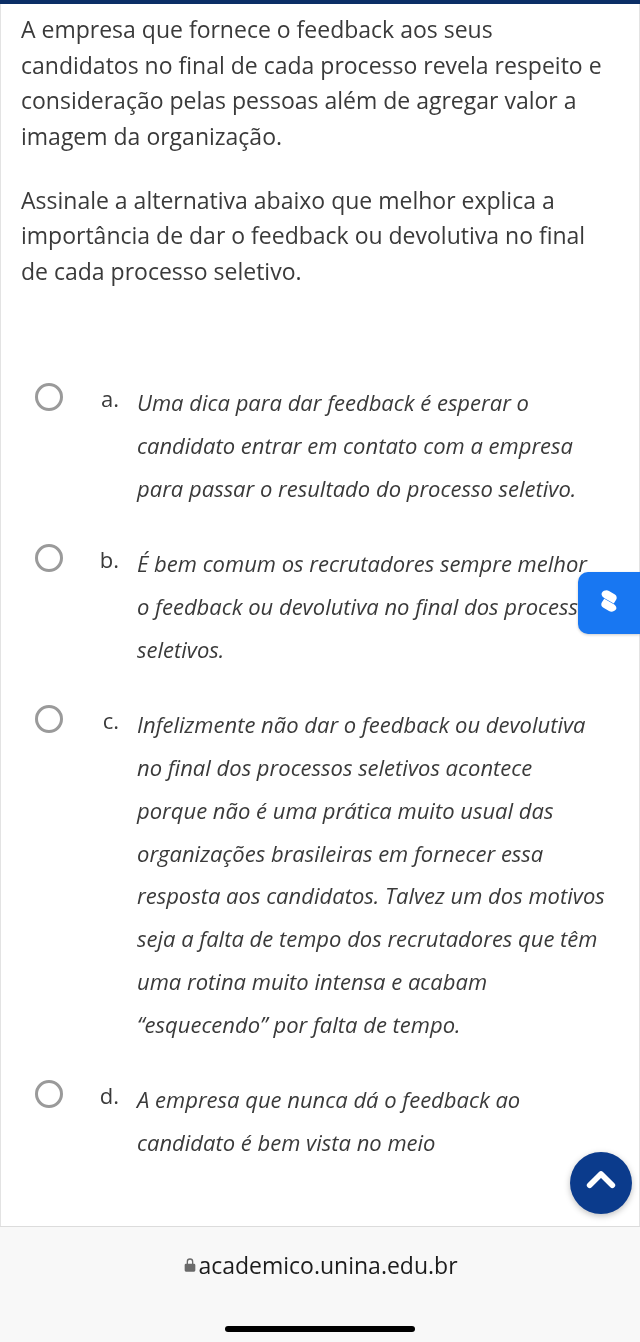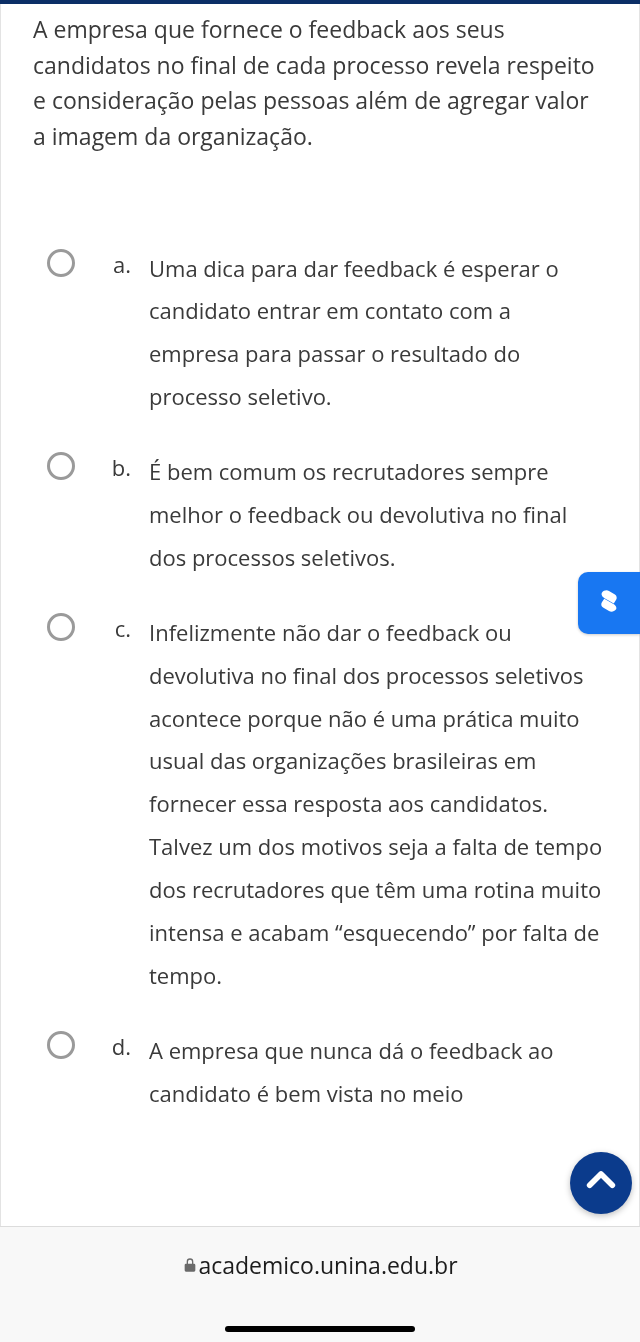--- a/index.html
+++ b/index.html
@@ -1,19 +1,19 @@
 <!DOCTYPE html>
 <html><head>
 <meta charset="utf-8">
 <style>
   * { box-sizing: border-box; margin: 0; padding: 0; }
   html, body { width: 640px; height: 1342px; font-family: -apple-system, "Segoe UI", "Open Sans", Helvetica, Arial, sans-serif; background: #fff; }
   .topbar { height: 4px; background: #0b2e66; width: 100%; }
   .page {
-    padding: 8px 32px 0 32px;
+    padding: 8px 32px 0 20px;
     height: 1222px;
     overflow: hidden;
     border-left: 1px solid #e3e3e3;
     border-right: 1px solid #e3e3e3;
   }
   .question-text p {
     font-size: 23px;
     line-height: 1.55;
     color: #3a3a3a;
     margin-bottom: 28px;
@@ -46,20 +46,21 @@
     color: #3a3a3a;
     line-height: 1.6;
     min-width: 22px;
     text-align: right;
   }
   .answer {
     font-size: 22px;
     color: #3a3a3a;
     line-height: 1.95;
     padding-right: 2px;
+    font-style: italic;
   }
 
   
   .libras-btn {
     position: fixed;
     right: 0;
     top: 572px;
     width: 62px; height: 62px;
     background: #1877f2;
     border-radius: 10px 0 0 10px;
@@ -112,20 +113,21 @@
 </style>
 </head>
 <body>
 
 <div class="topbar"></div>
 
 <div class="page">
 
   <div class="question-text">
     <p>A empresa que fornece o feedback aos seus candidatos no final de cada processo revela respeito e consideração pelas pessoas além de agregar valor a imagem da organização.</p>
+    <p>Assinale a alternativa abaixo que melhor explica a importância de dar o feedback ou devolutiva no final de cada processo seletivo.</p>
   </div>
 
   <div class="options">
 
     <div class="option">
       <div class="radio"></div>
       <div class="label-row">
         <div class="letter">a.</div>
         <div class="answer">Uma dica para dar feedback é esperar o candidato entrar em contato com a empresa para passar o resultado do processo seletivo.</div>
       </div>

